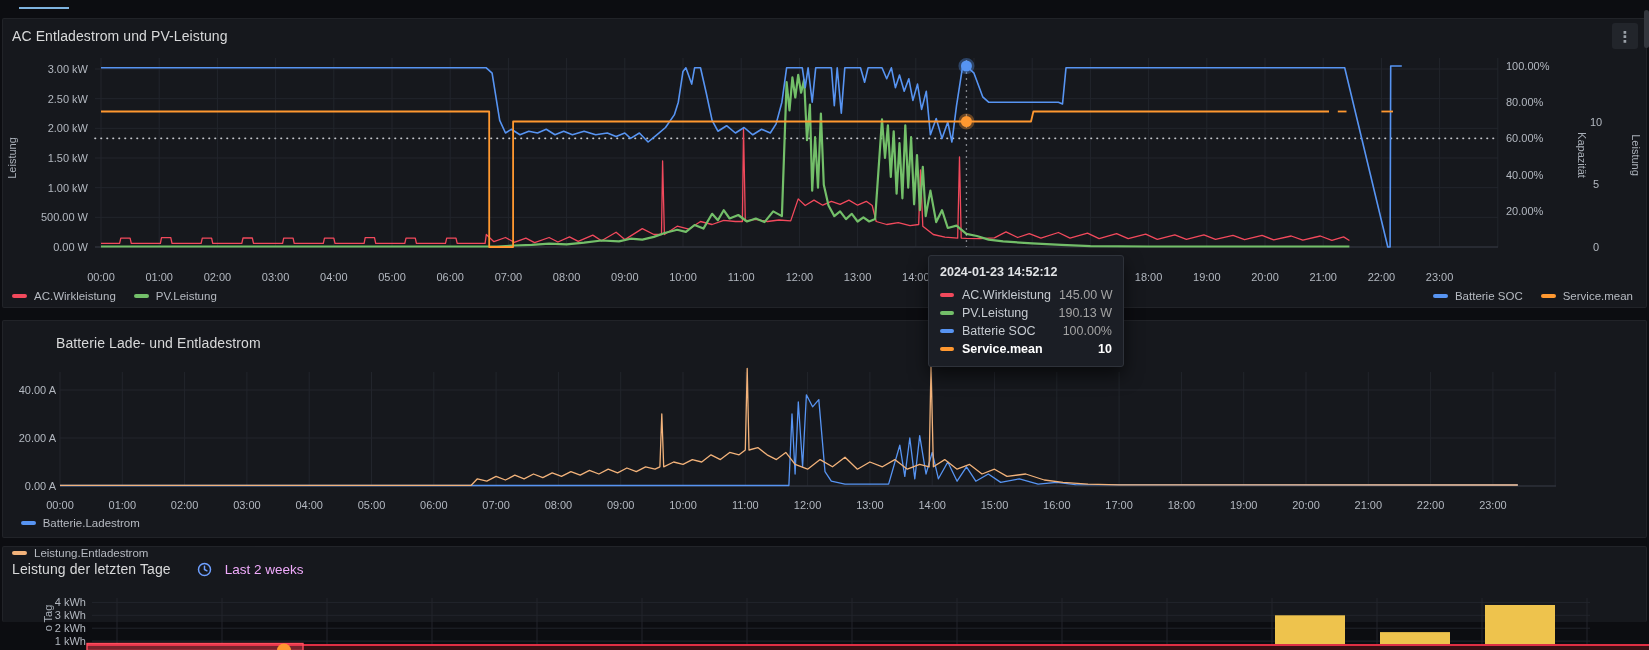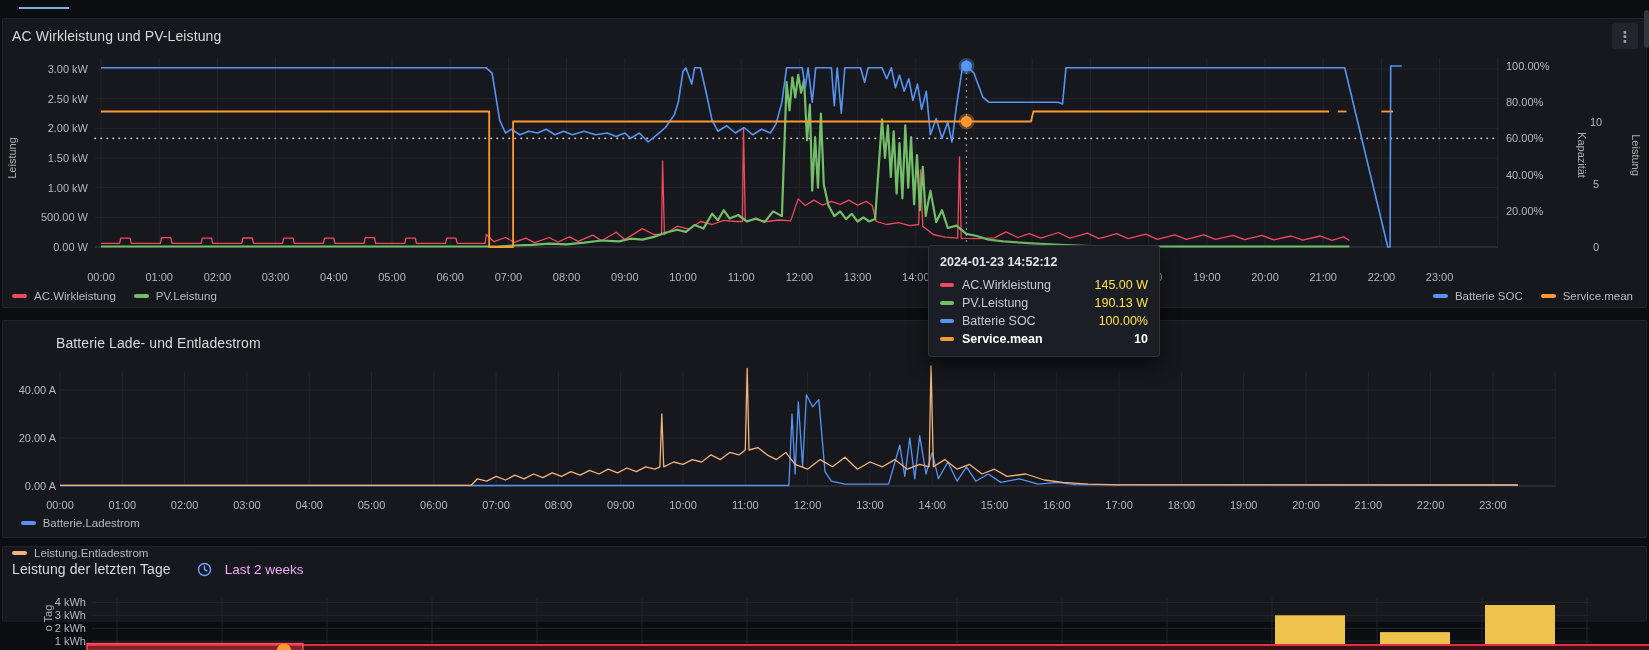--- a/index.html
+++ b/index.html
@@ -24,43 +24,43 @@
     font-size:15px;font-weight:700;letter-spacing:0;cursor:pointer;line-height:1;
   }
   svg.chart{position:absolute;left:0;width:1649px;}
   svg text{font-family:"Liberation Sans","DejaVu Sans",sans-serif;}
   .tick{font-size:11px;fill:#b3b8c0;}
   .axis-label{font-size:11px;fill:#aab0b9;}
   .legend{position:absolute;display:flex;gap:18px;align-items:center;height:14px;font-size:11.5px;color:#b6bac1;z-index:5;}
   .legend .item{display:flex;align-items:center;gap:7px;cursor:pointer;white-space:nowrap;}
   .dash{width:15px;height:4px;border-radius:2px;display:inline-block;flex:none;}
   .tooltip{
-    position:absolute;left:928px;top:245px;width:232px;z-index:20;
+    position:absolute;left:928px;top:255px;width:196px;z-index:20;
     background:#1b1e25;border:1px solid #2e323a;border-radius:3px;
     box-shadow:0 8px 18px rgba(0,0,0,.6);padding:6px 0 8px;box-sizing:border-box;
   }
   .tt-head{padding:3px 11px 7px;font-size:12.5px;font-weight:700;color:#e2e4e7;white-space:nowrap;}
   .tt-row{display:flex;align-items:center;gap:8px;padding:2px 11px;font-size:12.5px;color:#c6cbd1;}
   .tt-row .dash{width:14px;height:4.5px;}
   .tt-lbl{white-space:nowrap;}
-  .tt-val{margin-left:auto;color:#fde047;white-space:nowrap;}
+  .tt-val{margin-left:auto;color:#a3a3a3;white-space:nowrap;}
   .tt-row.bold .tt-lbl,.tt-row.bold .tt-val{font-weight:700;color:#ffffff;}
   .range-tag{display:inline-flex;align-items:center;gap:13px;color:#f0abfc;font-size:13.5px;cursor:pointer;}
   .title-row{position:absolute;left:9px;display:flex;align-items:center;gap:26px;white-space:nowrap;}
   .title-row .panel-title{position:static;}
   .sliver{position:absolute;height:2px;background:#7eb3e0;z-index:2;}
   .scroll-thumb{position:absolute;right:0px;top:10px;width:5px;height:38px;background:#33363d;border-radius:3px;z-index:30;cursor:pointer;}
 </style>
 </head>
 <body>
 
 <div class="sliver" style="left:19px;top:7px;width:50px;"></div>
 
 <div class="panel" style="top:18px;height:290px;">
-  <div class="panel-title" style="top:9px;">AC Wirkleistung und PV-Leistung</div>
+  <div class="panel-title" style="top:9px;">AC Entladestrom und PV-Leistung</div>
   <div class="kebab">⋮</div>
 </div>
 <svg id="svg1" class="chart" style="top:18px;height:290px;z-index:3;" viewBox="0 18 1649 290">
     <line x1="101" y1="58" x2="101" y2="247" stroke="#22252c" stroke-width="1"></line>
     <line x1="159.2" y1="58" x2="159.2" y2="247" stroke="#22252c" stroke-width="1"></line>
     <line x1="217.4" y1="58" x2="217.4" y2="247" stroke="#22252c" stroke-width="1"></line>
     <line x1="275.6" y1="58" x2="275.6" y2="247" stroke="#22252c" stroke-width="1"></line>
     <line x1="333.8" y1="58" x2="333.8" y2="247" stroke="#22252c" stroke-width="1"></line>
     <line x1="392" y1="58" x2="392" y2="247" stroke="#22252c" stroke-width="1"></line>
     <line x1="450.20000000000005" y1="58" x2="450.20000000000005" y2="247" stroke="#22252c" stroke-width="1"></line>

